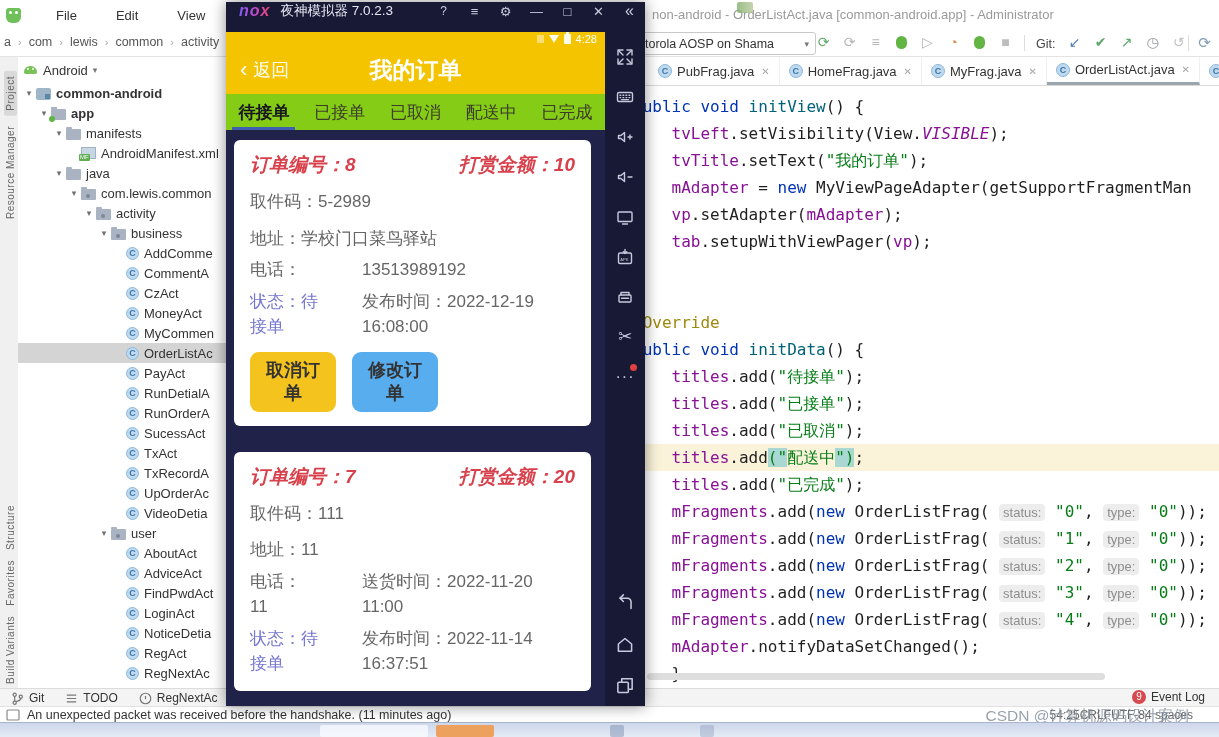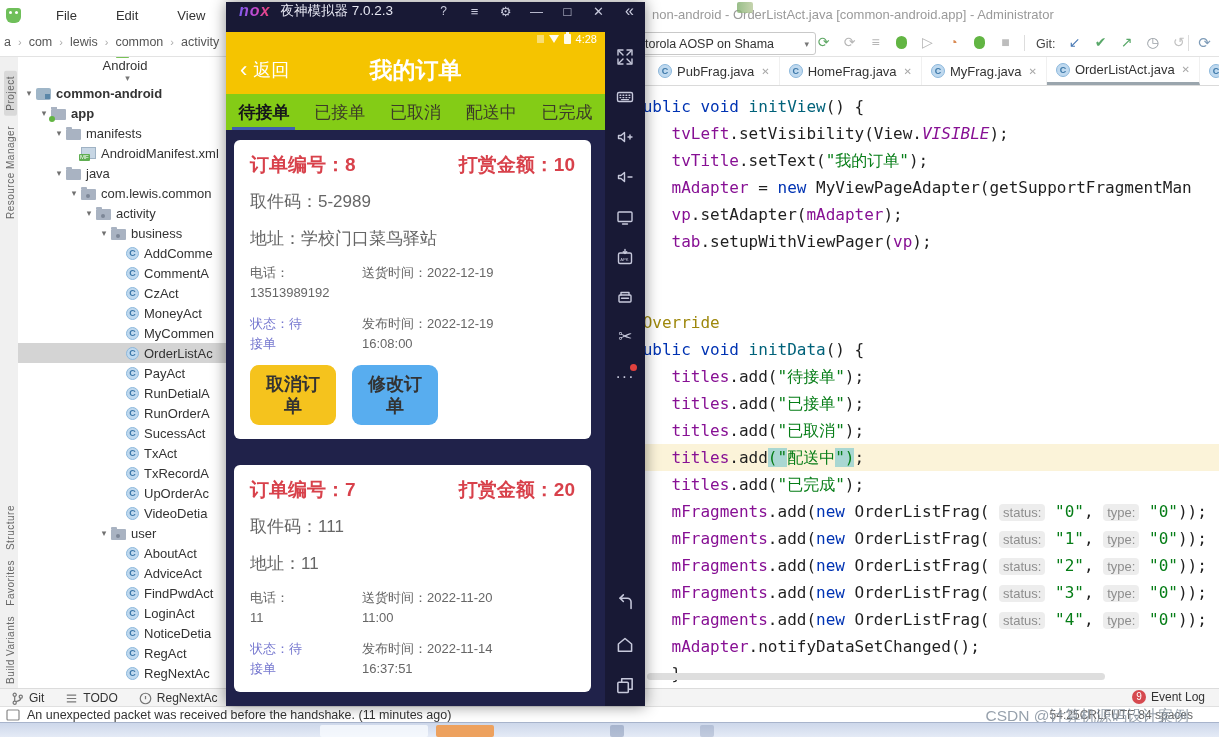--- a/index.html
+++ b/index.html
@@ -33,21 +33,21 @@
 
   
   .stripe{position:absolute;left:0;top:57px;width:18px;height:631px;background:#f0f0f0;border-right:1px solid #dcdcdc;}
   .stripe-label{writing-mode:vertical-rl;transform:rotate(180deg);font-size:10px;color:#666;margin:10px 0 0 3px;letter-spacing:.5px;}
   .stripe-label.active{background:#d9d9d9;padding:5px 1px;border-radius:2px;}
   #stripe-top{position:absolute;top:4px;left:0;display:flex;flex-direction:column;align-items:center;width:18px;}
   #stripe-bottom{position:absolute;bottom:4px;left:0;display:flex;flex-direction:column;align-items:center;width:18px;}
 
   
   .project-panel{position:absolute;left:18px;top:57px;width:208px;height:631px;background:#fff;overflow:hidden;border-right:1px solid #e0e0e0;}
-  .panel-header{height:26px;display:flex;align-items:center;padding-left:6px;font-size:13px;color:#333;flex-direction:column;}
+  .panel-header{height:26px;display:flex;align-items:center;padding-left:6px;font-size:13px;color:#333;}
   .ph-android{width:13px;height:8px;background:#78C257;border-radius:7px 7px 2px 2px;margin-right:6px;position:relative;}
   .ph-android:after{content:"";position:absolute;left:3px;top:2px;width:2px;height:2px;background:#fff;border-radius:50%;box-shadow:5px 0 0 #fff;}
   .panel-header .dd{font-size:9px;color:#777;margin-left:5px;}
   .tree{font-size:13px;color:#333;}
   .trow{height:20px;display:flex;align-items:center;white-space:nowrap;}
   .trow.sel{background:#d4d4d4;}
   .trow.b{font-weight:bold;}
   .tchev{width:14px;font-size:9px;color:#707070;text-align:center;flex:none;}
   .ticon{width:15px;height:14px;flex:none;margin-right:5px;position:relative;}
   .ti-folder,.ti-package{background:#a9b3c2;border-radius:1px;height:11px;margin-top:2px;}
@@ -128,23 +128,23 @@
   .p-back{margin-left:14px;color:#fff;font-size:18px;display:flex;align-items:center;gap:6px;}
   .p-back .chev{font-size:22px;line-height:18px;}
   .p-title{position:absolute;left:0;right:0;text-align:center;color:#fff;font-size:23px;font-weight:bold;}
   .p-tabs{height:36px;background:#84cc16;display:flex;justify-content:space-around;align-items:center;}
   .ptab{font-size:17px;color:#3c3c28;position:relative;height:100%;display:flex;align-items:center;padding:0 2px;}
   .ptab.active{color:#15151a;font-weight:bold;}
   .ptab.active:after{content:"";position:absolute;left:-4px;right:-4px;bottom:0;height:3px;background:#3f5fb0;}
   .p-content{height:576px;overflow:hidden;}
   .ocard{background:#fff;border-radius:6px;margin:10px 14px 0 8px;padding:12px 16px 14px;}
   .ocard + .ocard{margin-top:26px;}
-  .ohead{display:flex;justify-content:space-between;font-size:19px;font-weight:bold;color:#d8414b;}
+  .ohead{display:flex;justify-content:space-between;font-size:19px;font-weight:bold;color:#d8414b;font-style:italic;}
   .oline{margin-top:11px;font-size:17px;color:#666;line-height:1.5;}
-  .ogrid{margin-top:12px;display:grid;grid-template-columns:112px 1fr;font-size:13px;color:#666;line-height:1.5;}
+  .ogrid{margin-top:6px;display:grid;grid-template-columns:112px 1fr;font-size:17px;color:#666;line-height:1.5;}
   .ogrid span{white-space:nowrap;}
   .oc-ind{color:#7577cf;}
   .obtns{display:flex;gap:16px;margin-top:12px;}
   .obtn{width:86px;height:60px;border-radius:9px;display:flex;align-items:center;justify-content:center;text-align:center;
         font-size:18px;font-weight:bold;color:#333;padding:0 12px;box-sizing:border-box;line-height:1.25;cursor:default;}
   .obtn.cancel{background:#f5c31d;}
   .obtn.modify{background:#58adef;}
 
   
   .nox-side{position:absolute;left:379px;top:30px;width:40px;height:674px;background:#181935;}
@@ -530,21 +530,20 @@
       <div class="p-content" id="orders">
           <div class="ocard">
             <div class="ohead">
               <span>订单编号：8</span>
               <span>打赏金额：10</span>
             </div>
             <div class="oline">取件码：5-2989</div>
             <div class="oline">地址：学校门口菜鸟驿站</div>
             <div class="ogrid">
               <span>电话：</span>
-              <span>送货时间：2022-12-19</span>
               <span>13513989192</span>
             </div>
             <div class="ogrid">
               <span class="oc-ind">状态：待</span>
               <span>发布时间：2022-12-19</span>
               <span class="oc-ind">接单</span>
               <span>16:08:00</span>
             </div>
             <div class="obtns">
               <div class="obtn cancel">取消订单</div>

